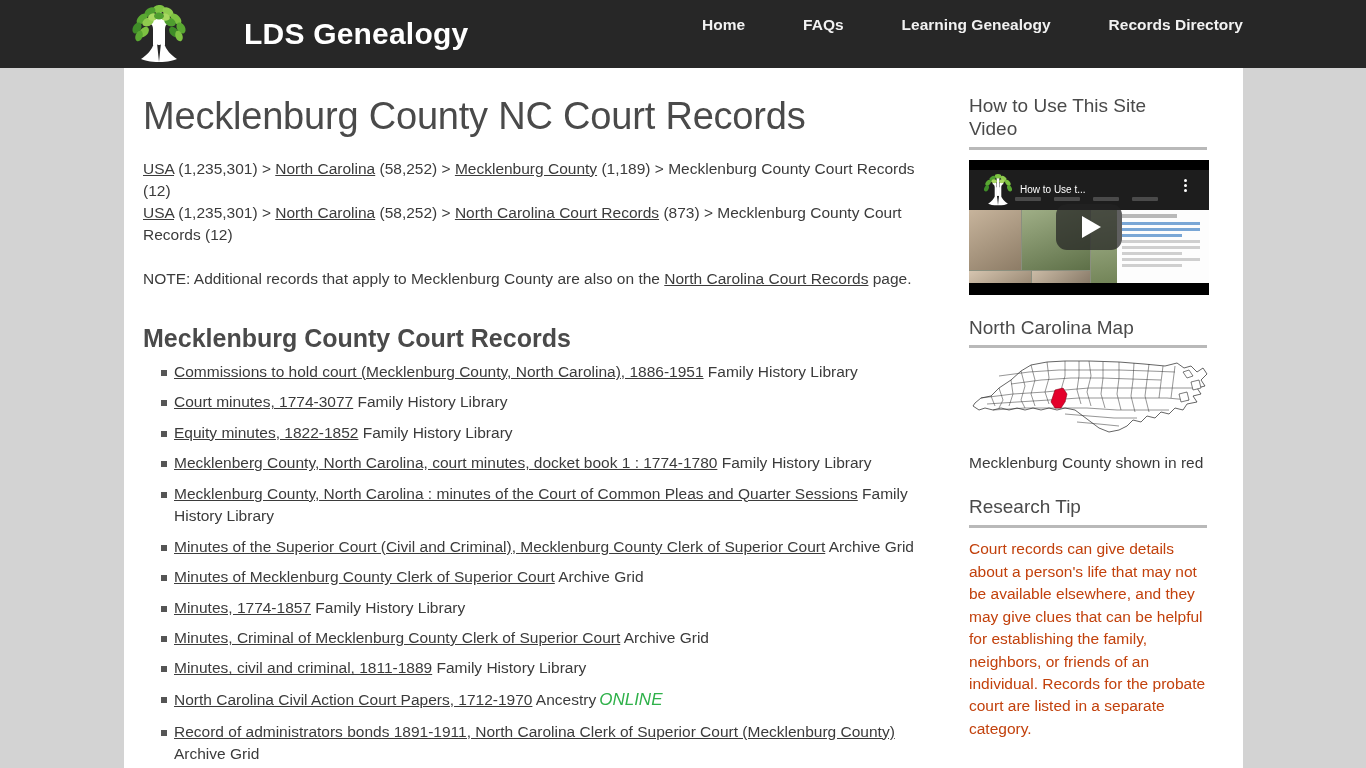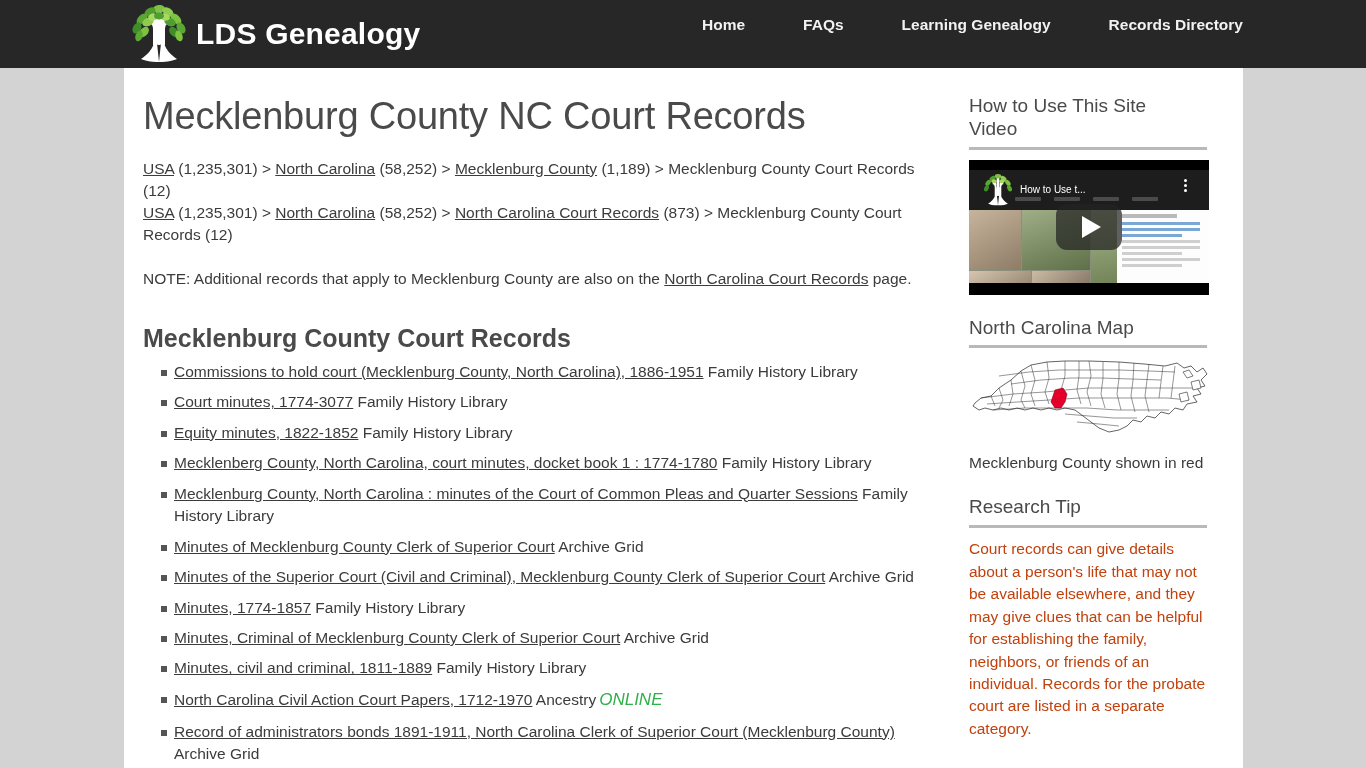--- a/index.html
+++ b/index.html
@@ -15,20 +15,21 @@
   .site-header {
     width: 1366px; height: 68px;
     background: #272727;
     display: flex; align-items: center;
     position: relative;
   }
   .brand {
     display: flex; align-items: center;
     margin-left: 128px;
     height: 68px;
+    gap: 48px;
   }
   .logo-tree { width: 62px; height: 58px; display: block; }
   .brand-name {
     color: #ffffff;
     font-size: 30px;
     font-weight: bold;
     letter-spacing: 0.2px;
     margin-left: 6px;
     line-height: 1;
   }
@@ -296,22 +297,22 @@
     </p>
 
     <h2 class="section-title">Mecklenburg County Court Records</h2>
 
     <ul class="records" id="records-list">
         <li><a href="#" class="rec-link">Commissions to hold court (Mecklenburg County, North Carolina), 1886-1951</a><span class="repo"> Family History Library</span></li>
         <li><a href="#" class="rec-link">Court minutes, 1774-3077</a><span class="repo"> Family History Library</span></li>
         <li><a href="#" class="rec-link">Equity minutes, 1822-1852</a><span class="repo"> Family History Library</span></li>
         <li><a href="#" class="rec-link">Mecklenberg County, North Carolina, court minutes, docket book 1 : 1774-1780</a><span class="repo"> Family History Library</span></li>
         <li><a href="#" class="rec-link">Mecklenburg County, North Carolina : minutes of the Court of Common Pleas and Quarter Sessions</a><span class="repo"> Family History Library</span></li>
+        <li><a href="#" class="rec-link">Minutes of the Superior Court (Civil and Criminal), Mecklenburg County Clerk of Superior Court</a><span class="repo"> Archive Grid</span></li>
         <li><a href="#" class="rec-link">Minutes of Mecklenburg County Clerk of Superior Court</a><span class="repo"> Archive Grid</span></li>
-        <li><a href="#" class="rec-link">Minutes of the Superior Court (Civil and Criminal), Mecklenburg County Clerk of Superior Court</a><span class="repo"> Archive Grid</span></li>
         <li><a href="#" class="rec-link">Minutes, 1774-1857</a><span class="repo"> Family History Library</span></li>
         <li><a href="#" class="rec-link">Minutes, Criminal of Mecklenburg County Clerk of Superior Court</a><span class="repo"> Archive Grid</span></li>
         <li><a href="#" class="rec-link">Minutes, civil and criminal, 1811-1889</a><span class="repo"> Family History Library</span></li>
         <li><a href="#" class="rec-link">North Carolina Civil Action Court Papers, 1712-1970</a><span class="repo"> Ancestry</span><span class="online-badge">ONLINE</span></li>
         <li><a href="#" class="rec-link">Record of administrators bonds 1891-1911, North Carolina Clerk of Superior Court (Mecklenburg County)</a><span class="repo"> Archive Grid</span></li>
       </ul>
   </div>
 
   <aside class="sidebar">
 

